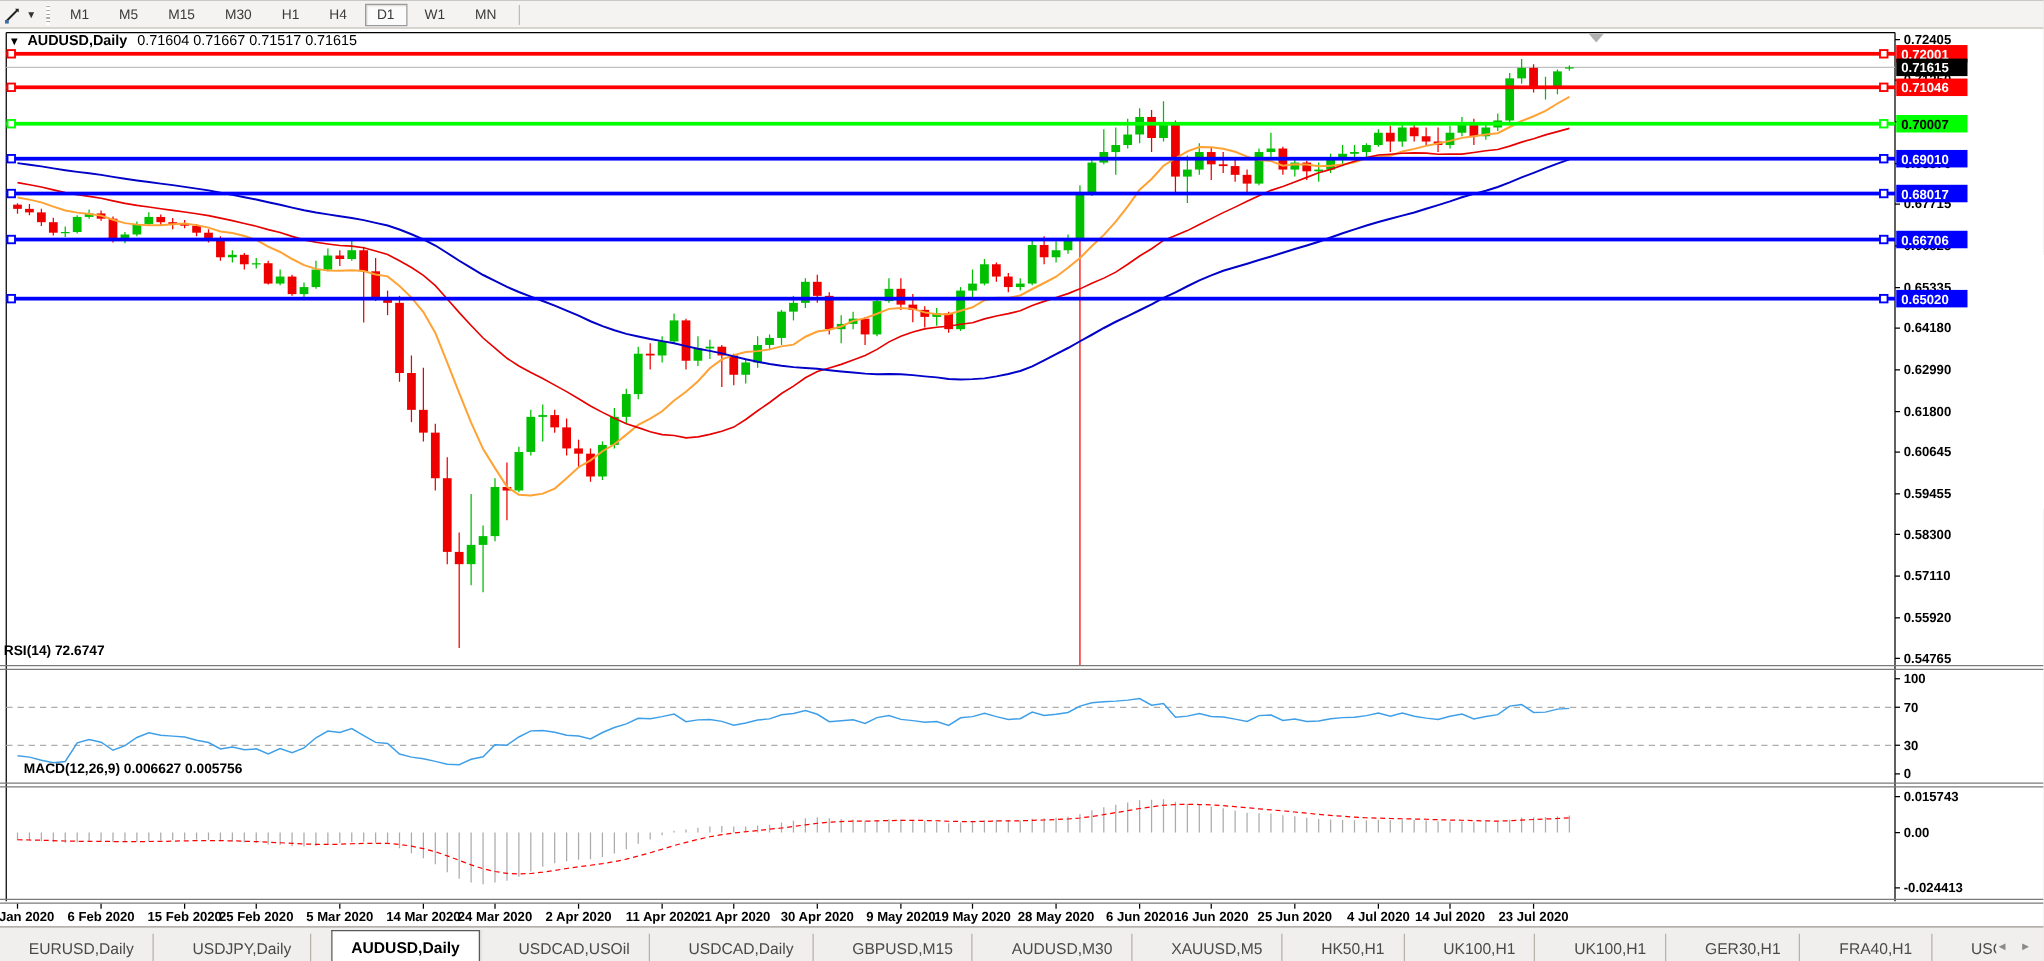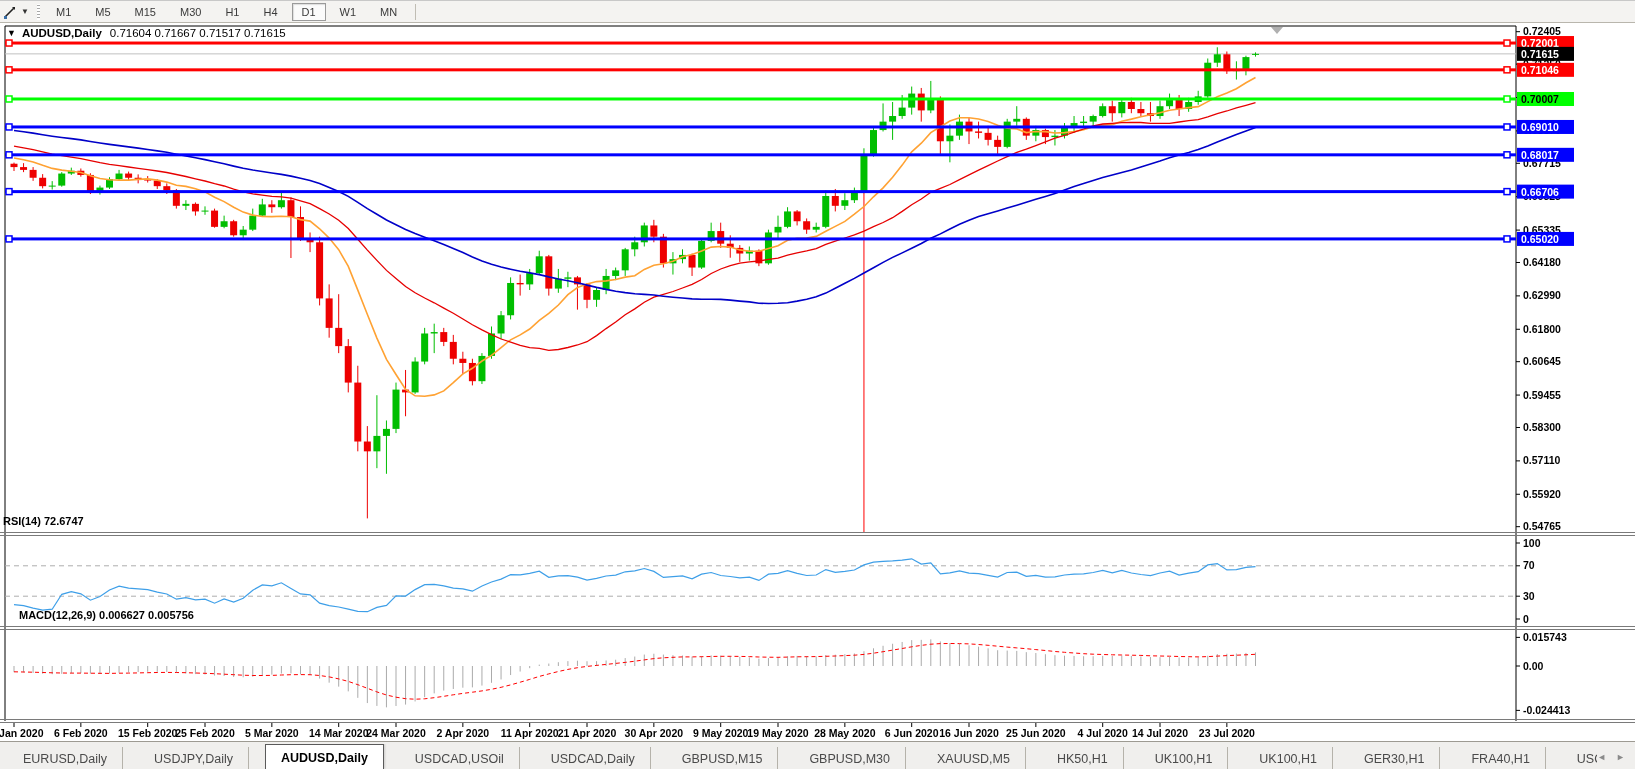--- a/index.html
+++ b/index.html
@@ -639,21 +639,21 @@
   </div>
 
   <div id="tabbar">
     <div id="tabs">
         <div class="tab">EURUSD,Daily</div>
         <div class="tab">USDJPY,Daily</div>
         <div class="tab active">AUDUSD,Daily</div>
         <div class="tab">USDCAD,USOil</div>
         <div class="tab">USDCAD,Daily</div>
         <div class="tab">GBPUSD,M15</div>
-        <div class="tab">GBPUSD,M30</div>
+        <div class="tab">AUDUSD,M30</div>
         <div class="tab">XAUUSD,M5</div>
         <div class="tab">HK50,H1</div>
         <div class="tab">UK100,H1</div>
         <div class="tab">UK100,H1</div>
         <div class="tab">GER30,H1</div>
         <div class="tab">FRA40,H1</div>
         <div class="tab">USOil,Daily</div>
         <div class="tab">USDCNH,H1</div>
         <div class="tab">DJ30,M15</div>
       </div>

